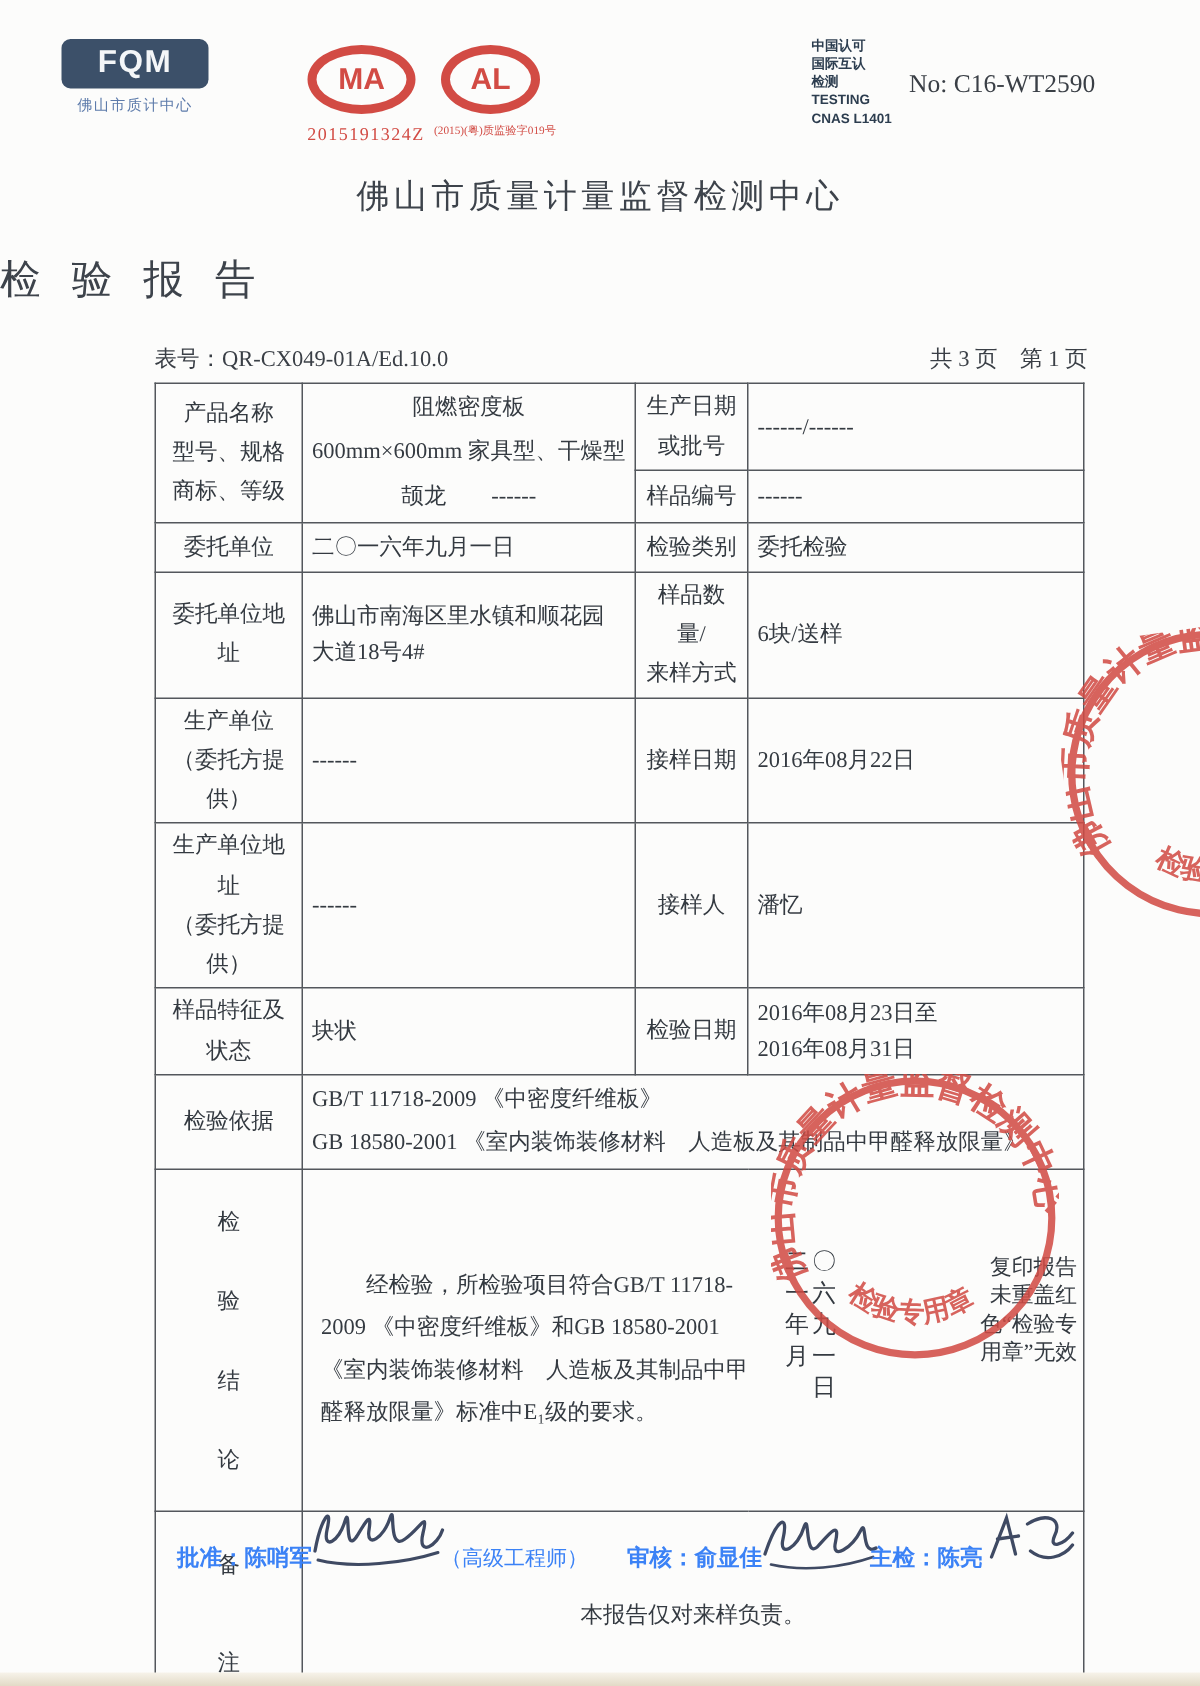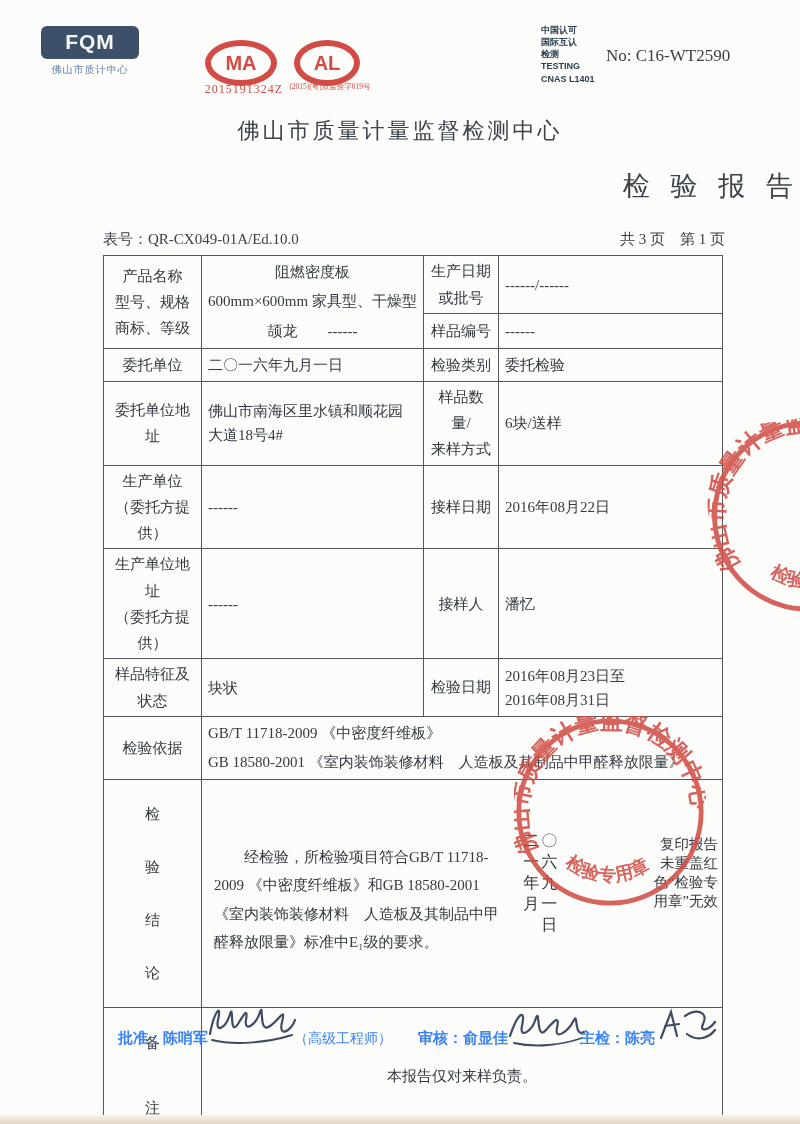--- a/index.html
+++ b/index.html
@@ -8,36 +8,36 @@
     background:#fcfcfb;
     font-family:"Liberation Serif","DejaVu Serif",serif;
     color:#383d44;
   }
   
   .header { position:relative; height:108px; }
   .fqm { position:absolute; left:40px; top:26px; width:100px; text-align:center; }
   .fqm-box { display:inline-block; background:#3c5069; color:#f4f6f8; font-family:"Liberation Sans",sans-serif;
     font-weight:bold; font-size:21px; padding:4px 24px 5px; border-radius:6px; letter-spacing:1px; }
   .fqm-caption { margin-top:4px; font-size:10px; color:#5d7bab; letter-spacing:1px; }
-  .seal-oval { position:absolute; top:40px; width:72px; height:46px; border:6px solid #d24b44;
+  .seal-oval { position:absolute; top:30px; width:72px; height:46px; border:6px solid #d24b44;
     border-radius:50%; box-sizing:border-box; display:flex; align-items:center; justify-content:center; }
   .seal-oval.cma { left:205px; }
   .seal-oval.cal { left:294px; width:66px; }
   .seal-oval span { color:#d24b44; font-weight:bold; font-size:20px; font-family:"Liberation Sans",sans-serif; letter-spacing:0; }
   .seal-num { position:absolute; top:82px; color:#d24b44; font-family:"Liberation Serif",serif; }
   .seal-num.cma-num { left:196px; width:96px; text-align:center; font-size:12px; letter-spacing:1px; }
   .seal-num.cal-num { left:288px; width:84px; text-align:center; font-size:7.5px; }
   .ilac { position:absolute; left:372px; top:20px; }
   .cnas-logo { position:absolute; left:443px; top:36px; }
   .cnas-caption { position:absolute; left:541px; top:24px; font-family:"Liberation Sans",sans-serif;
     font-size:9px; line-height:1.35; color:#2c3d4f; white-space:pre-line; font-weight:bold; }
   .report-no { position:absolute; left:606px; top:46px; font-size:17px; color:#3a3f46; }
   
   .title { text-align:center; font-size:22px; letter-spacing:3px; color:#3d434b; margin:8px 0 0; }
-  .subtitle { text-align:right; font-size:27px; letter-spacing:7px; color:#3d434b; margin:22px 0 0; }
+  .subtitle { text-align:left; font-size:27px; letter-spacing:7px; color:#3d434b; margin:22px 0 0; }
   .meta-row { width:622px; margin:26px auto 0; margin-left:103px; display:flex; justify-content:space-between;
     font-size:15px; color:#3a3f46; }
   
   table.report { border-collapse:collapse; table-layout:fixed; margin-left:103px; margin-top:6px; width:619px;
     font-size:15px; color:#343a41; }
   table.report td { border:1px solid #53575c; padding:2px 6px; vertical-align:middle; }
   td.lbl { text-align:center; white-space:pre-line; line-height:1.75; }
   td.val { text-align:left; white-space:pre-line; line-height:1.6; padding-left:10px; }
   td.val.center { text-align:center; line-height:1.95; }
   .vstack { height:100%; display:flex; flex-direction:column; align-items:center; justify-content:center; }

